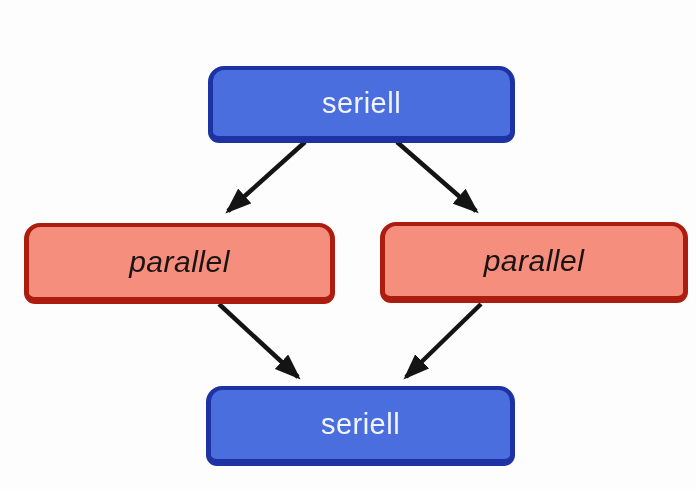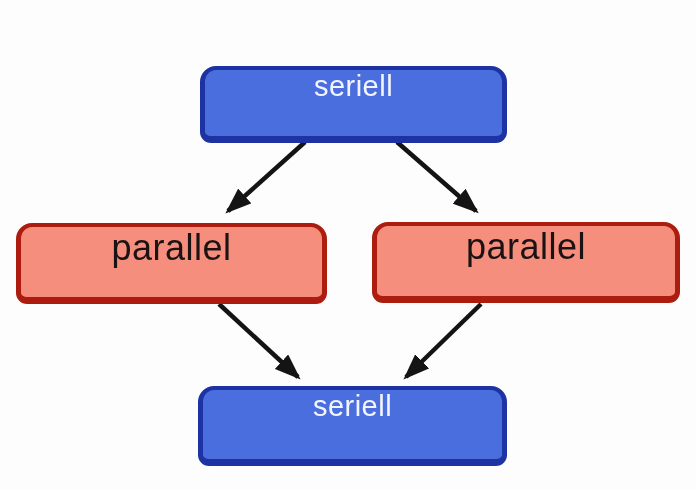--- a/index.html
+++ b/index.html
@@ -18,38 +18,41 @@
     left: 0; top: 0;
     width: 696px; height: 489px;
     pointer-events: none;
   }
   .edge-line { stroke: var(--arrow, #141414); stroke-width: 4.5; }
   .edge-head { fill: var(--arrow, #141414); }
 
   .node {
     position: absolute;
     display: flex;
+    align-items: center;
     justify-content: center;
     box-sizing: border-box;
     border-style: solid;
     border-width: 4px 5px 7px 5px;
     border-radius: 16px 16px 11px 11px;
     letter-spacing: 0.5px;
+    margin-left: 8px;
   }
   .node-serial {
     background: var(--serial-fill, #4a6ede);
     border-color: var(--serial-border, #1d33a4);
     color: var(--serial-text, #f2f5ff);
     font-size: 29px;
   }
   .node-parallel {
     background: var(--parallel-fill, #f68e7d);
     border-color: var(--parallel-border, #ad1d0f);
     color: var(--parallel-text, #1b1313);
-    font-size: 36px;
+    font-size: 30px;
+    font-style: italic;
   }
 
   .node-serial-top    { left: 200px; top:  66px; width: 307px; height: 77px; }
   .node-parallel-left { left:  16px; top: 223px; width: 311px; height: 81px; }
   .node-parallel-right{ left: 372px; top: 222px; width: 308px; height: 81px; }
   .node-serial-bottom { left: 198px; top: 386px; width: 309px; height: 80px; }
 </style>
 </head>
 <body>
 

